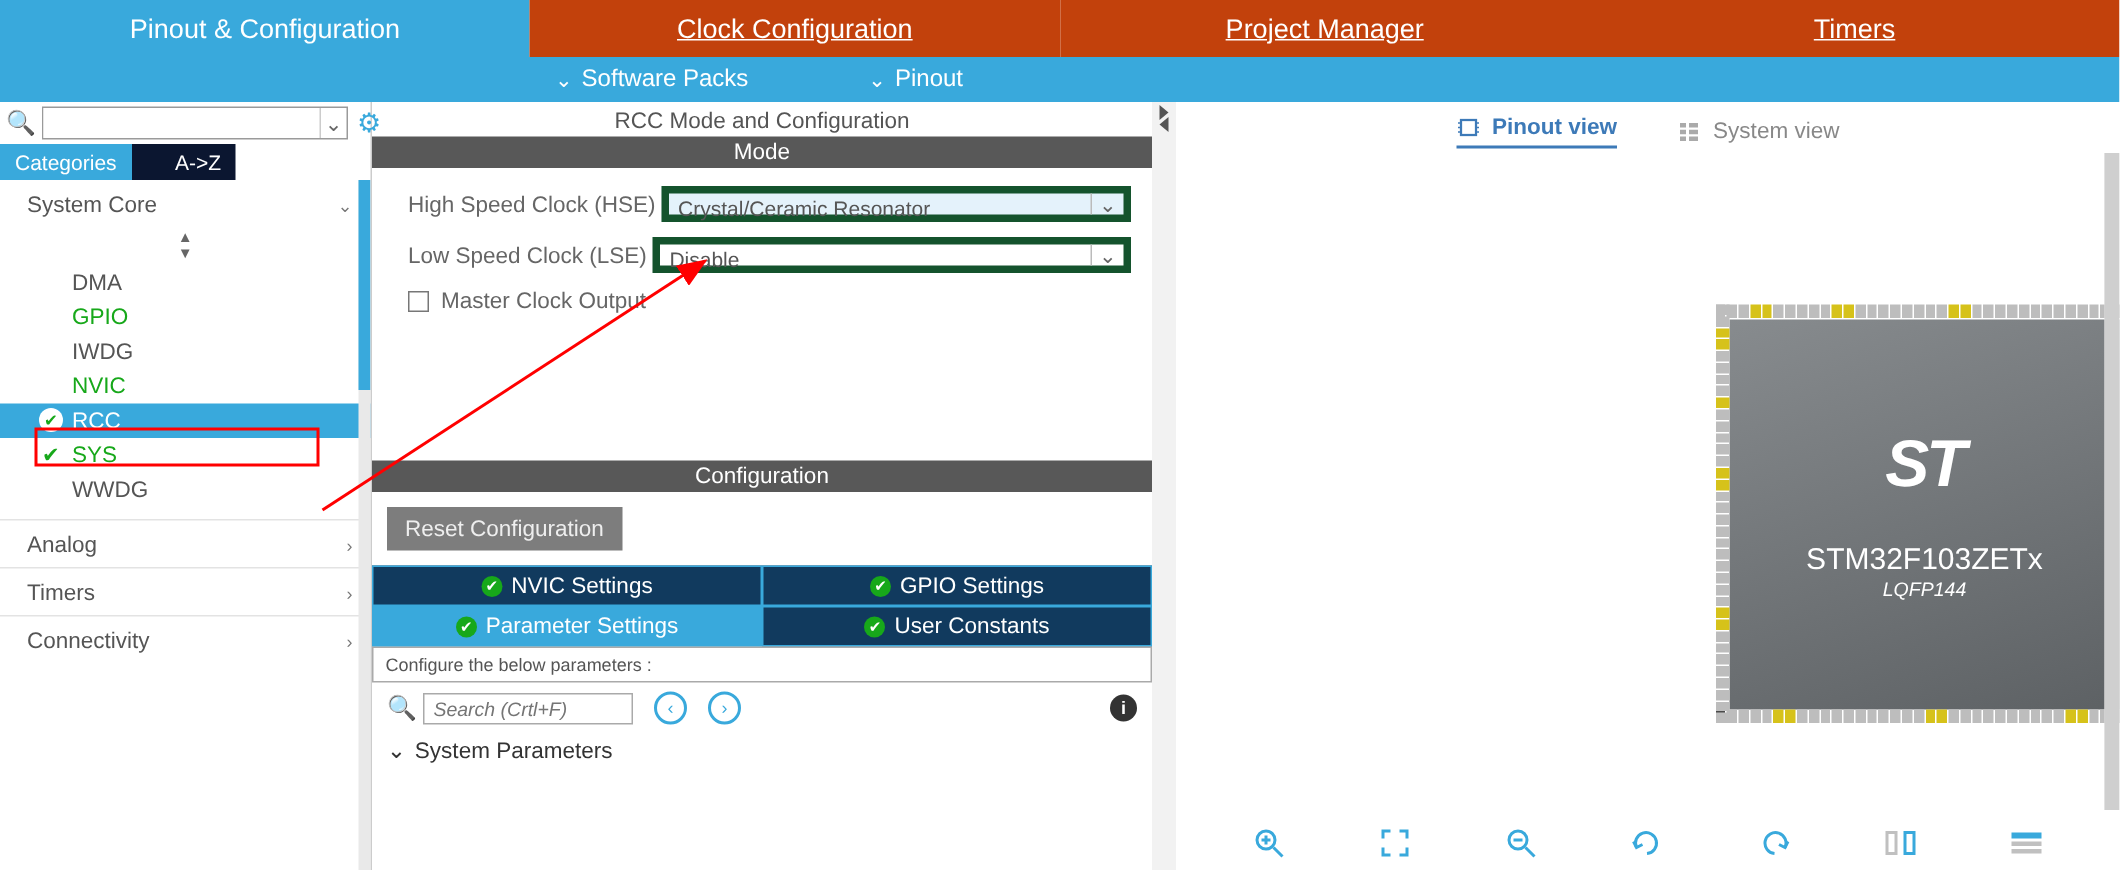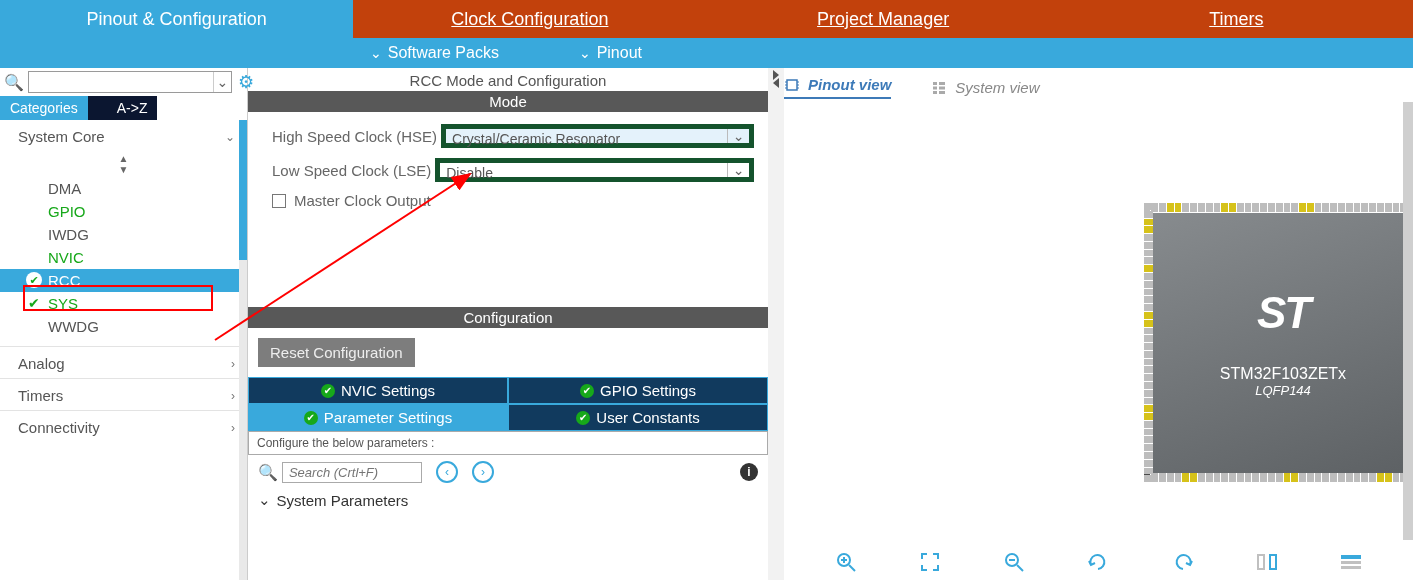--- a/index.html
+++ b/index.html
@@ -76,28 +76,28 @@
 .param-search-row .info { margin-left: auto; width: 18px; height: 18px; border-radius: 9px; background: #333; color: #fff; display: flex; align-items: center; justify-content: center; font-size: 12px; font-weight: bold; }
 .param-group { padding: 2px 10px; display: flex; align-items: center; gap: 6px; color: #333; font-size: 15px; }
 
 
 .grip { width: 16px; background: #f2f2f2; display: flex; flex-direction: column; align-items: center; justify-content: flex-start; padding-top: 4px; gap: 2px; }
 .grip .tri { width: 0; height: 0; border-top: 6px solid #555; border-left: 5px solid transparent; border-right: 5px solid transparent; transform: rotate(-90deg); }
 .grip .tri2 { transform: rotate(90deg); border-top-color: #555; }
 
 
 .right-pane { flex: 1; display: flex; flex-direction: column; position: relative; }
-.view-tabs { display: flex; justify-content: flex-start; gap: 40px; padding: 8px 0 6px; font-style: italic; }
+.view-tabs { display: flex; justify-content: center; gap: 40px; padding: 8px 0 6px; }
 .view-tab { display: flex; align-items: center; gap: 8px; font-size: 15px; cursor: pointer; color: #888; }
 .view-tab.active { color: #3d7ab8; font-weight: 600; border-bottom: 2px solid #3d7ab8; padding-bottom: 4px; }
 .view-tab .vicon { width: 16px; height: 16px; }
 .chip-area { flex: 1; display: flex; align-items: center; justify-content: flex-end; position: relative; }
 .chip { width: 260px; height: 260px; background: linear-gradient(160deg, #878b8e, #5d6164); position: relative; display: flex; flex-direction: column; align-items: center; justify-content: center; color: #fff; }
 .chip .logo { font-size: 44px; font-weight: bold; font-style: italic; letter-spacing: -2px; }
-.chip .part { font-size: 16px; margin-top: 27px; }
+.chip .part { font-size: 20px; margin-top: 27px; }
 .chip .pkg { font-size: 13px; font-style: italic; }
 .pins { position: absolute; display: flex; }
 .pins.top, .pins.bottom { left: -10px; right: -10px; height: 10px; }
 .pins.top { top: -10px; }
 .pins.bottom { bottom: -10px; }
 .pins.left, .pins.right { top: -10px; bottom: -10px; width: 10px; flex-direction: column; }
 .pins.left { left: -10px; }
 .pins.right { right: -10px; }
 .pin { flex: 1; background: #bdbdbd; margin: 0.5px; }
 .pin.y { background: #d6c21a; }

